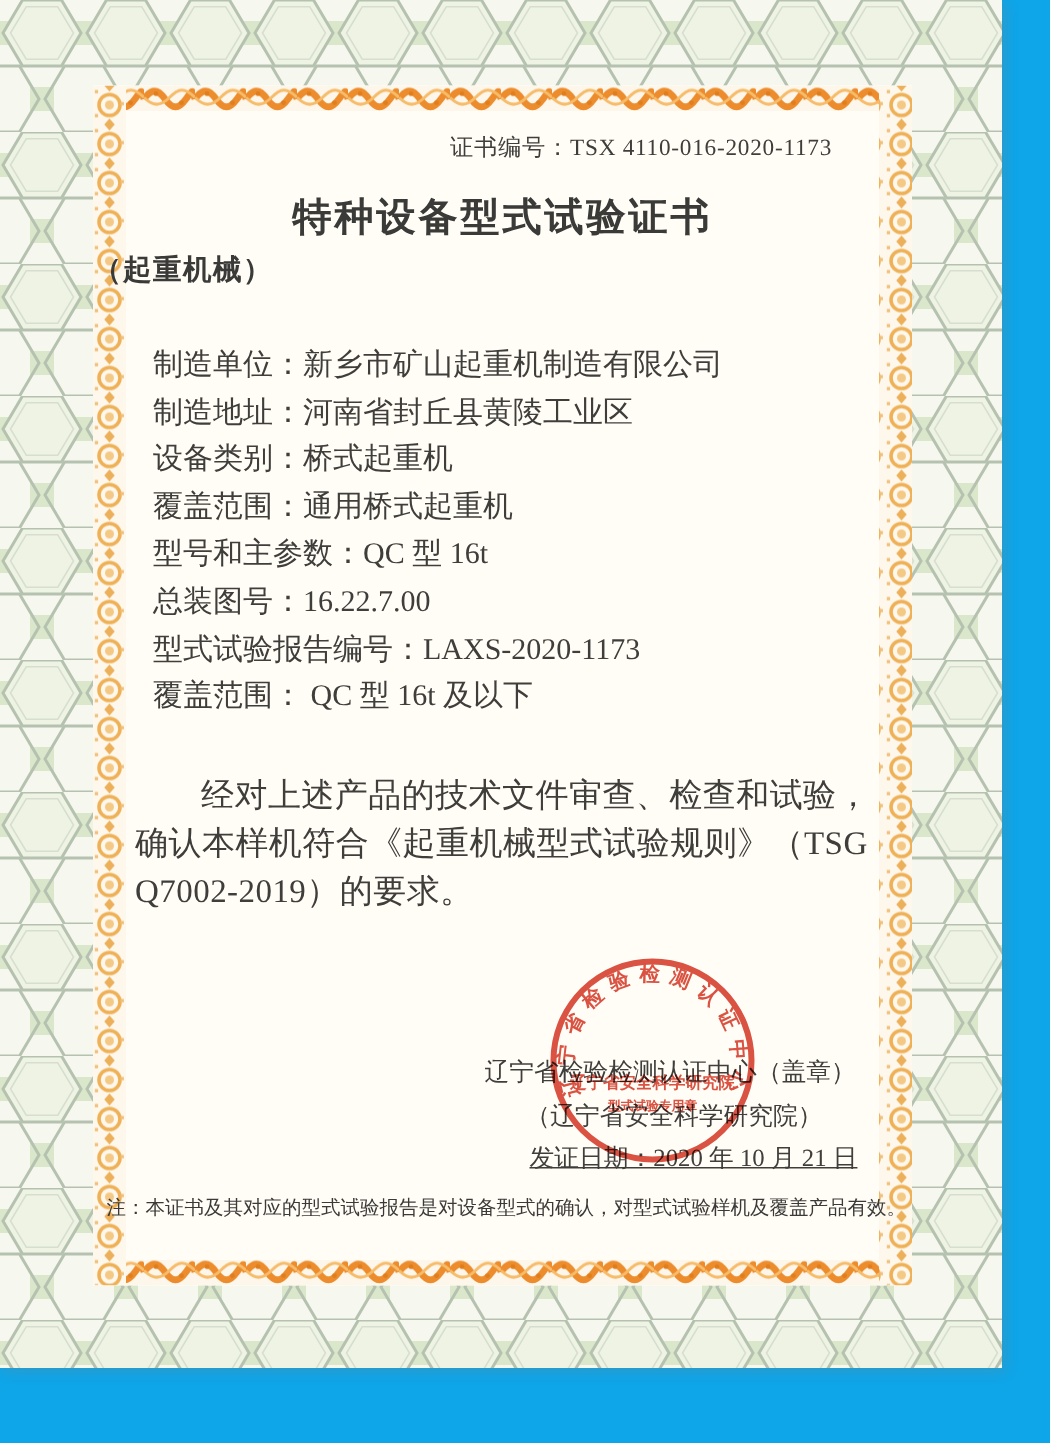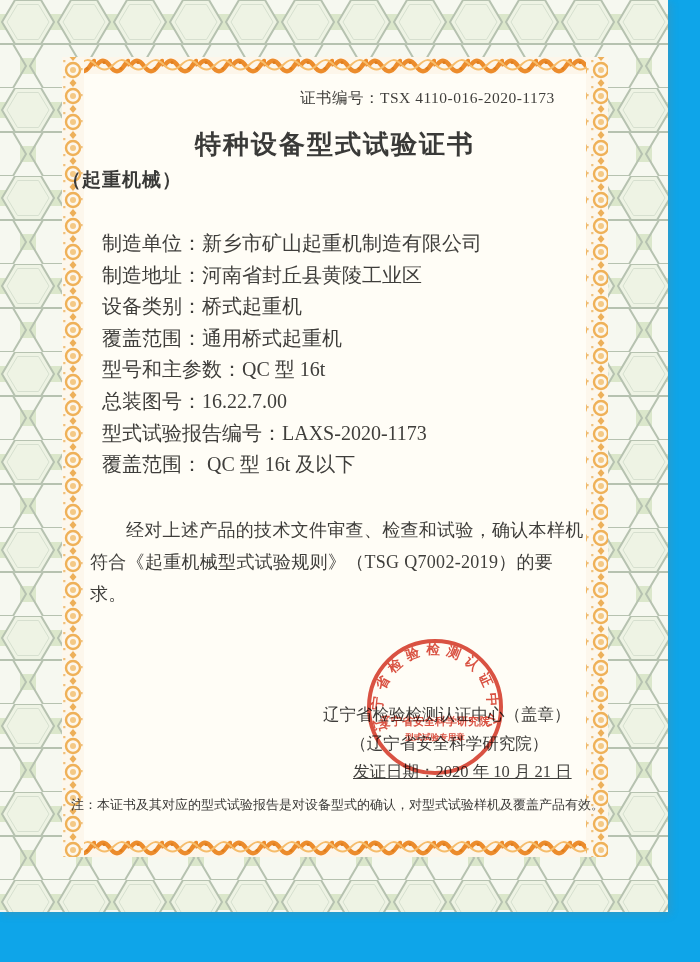--- a/index.html
+++ b/index.html
@@ -30,21 +30,21 @@
     font-size:26px;font-weight:bold;letter-spacing:2px;color:#3a3a38;
   }
   .subtitle{
     left:62px;top:167px;width:546px;text-align:left;
     font-size:19px;font-weight:bold;letter-spacing:1px;color:#3a3a38;
   }
   .fields{left:102px;top:228px;font-size:20px;}
   .field-row{line-height:31.6px;white-space:nowrap;}
   .statement{
     left:90px;top:514px;width:496px;
-    font-size:18px;line-height:32px;text-indent:2em;letter-spacing:.3px;
+    font-size:22px;line-height:32px;text-indent:2em;letter-spacing:.3px;
   }
   .issuer{left:323px;top:681px;font-size:16.5px;line-height:28.5px;margin-top:20px;}
   .issuer-l2{padding-left:4px;text-align:center;}
   .issuer-l3{padding-left:30px;text-decoration:underline;}
   .note{
     left:71px;top:796px;width:525px;font-size:13px;color:#3b3a38;
     white-space:nowrap;
   }
   .stamp{
     position:absolute;left:363px;top:635px;width:144px;height:144px;

